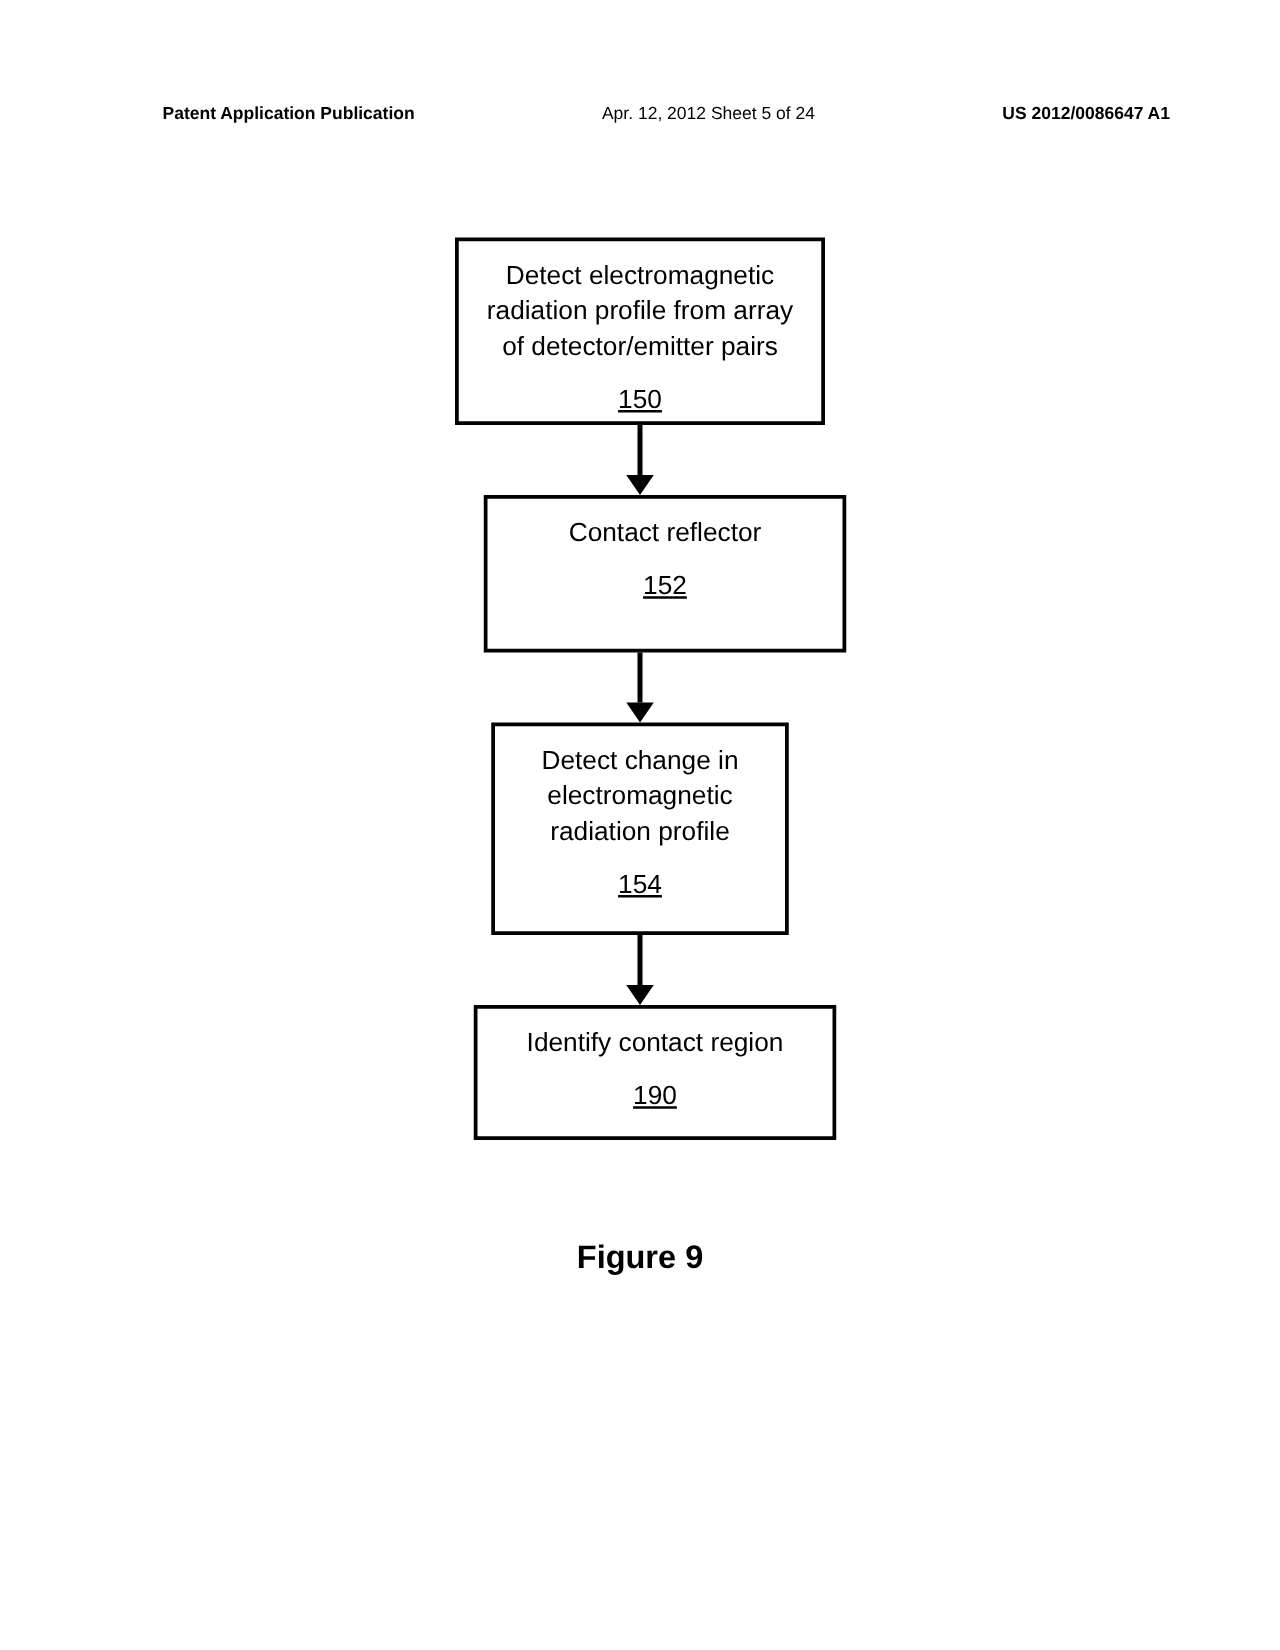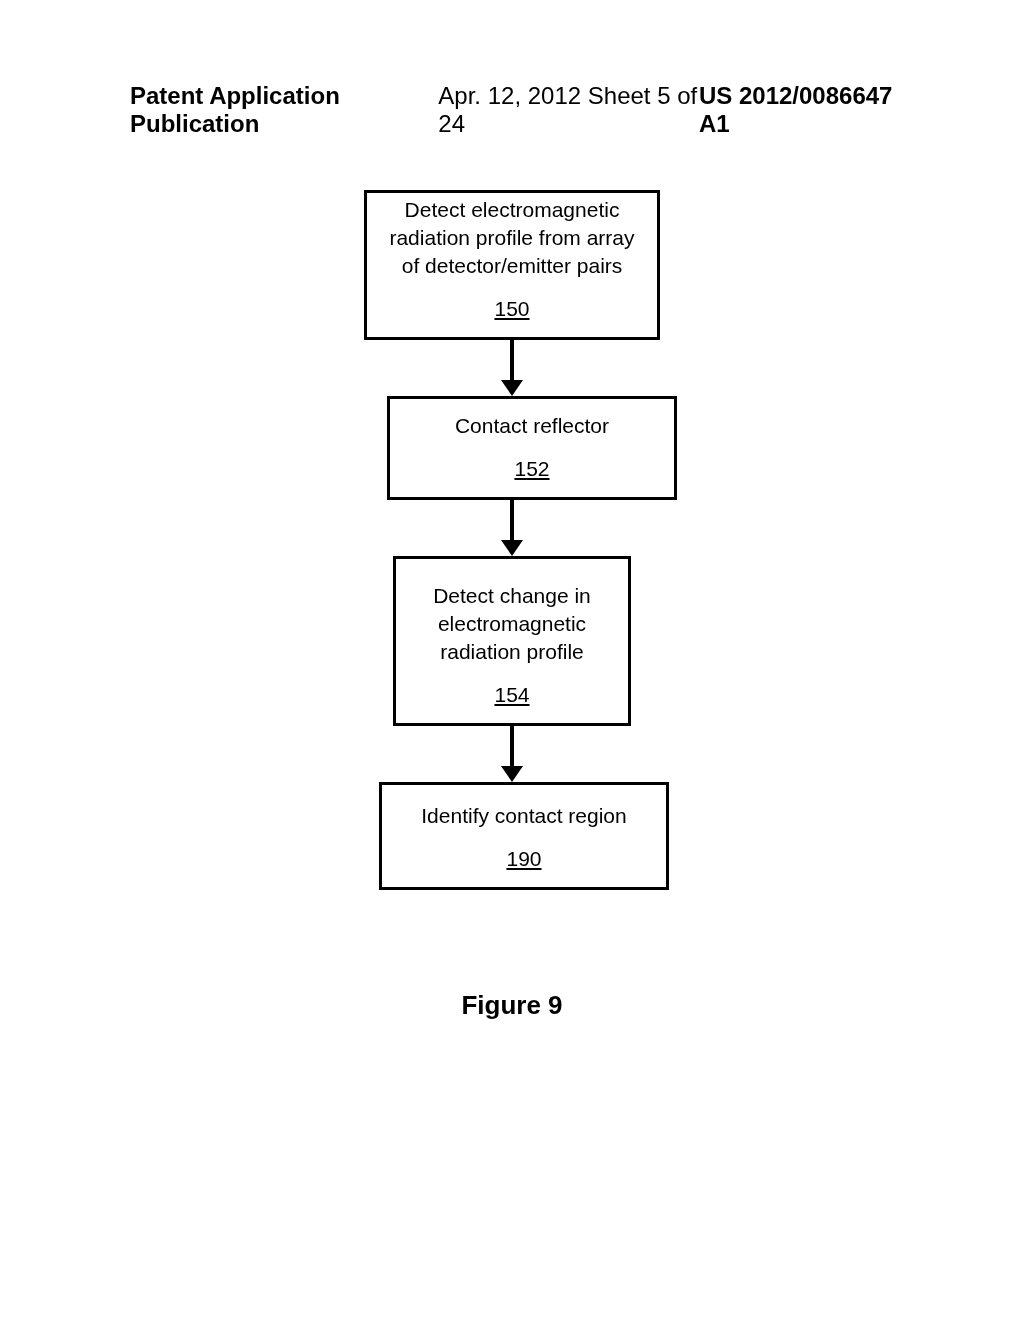--- a/index.html
+++ b/index.html
@@ -10,49 +10,50 @@
     font-family: Arial, Helvetica, sans-serif;
     color: #000000;
     position: relative;
   }
   .header {
     position: absolute;
     top: 82px;
     left: 0;
     width: 100%;
     display: flex;
-    font-size: 24px;
-    padding: 0 120px 0 130px;
+    justify-content: space-between;
+    font-size: 14px;
+    padding: 0 88px 0 130px;
   }
   .header-left { font-weight: bold; }
   .header-center { font-weight: normal; }
   .header-right { font-weight: bold; }
   .flowchart {
     position: absolute;
     top: 190px;
     left: 50%;
     transform: translateX(-50%);
     display: flex;
     flex-direction: column;
     align-items: center;
   }
   .box {
     border: 3px solid #000000;
     background: #ffffff;
     text-align: center;
     display: flex;
     flex-direction: column;
-    justify-content: flex-end;
+    justify-content: flex-start;
     align-items: center;
     font-size: 21px;
     line-height: 1.35;
     padding: 14px 12px;
   }
   .box1 { width: 296px; height: 150px; }
-  .box2 { width: 290px; height: 104px; margin-left: 40px; }
+  .box2 { width: 290px; height: 126px; margin-left: 40px; }
   .box3 { width: 238px; height: 170px; }
   .box4 { width: 290px; height: 108px; margin-left: 24px; }
   .ref {
     text-decoration: underline;
     margin-top: 14px;
   }
   .arrow {
     display: flex;
     flex-direction: column;
     align-items: center;

